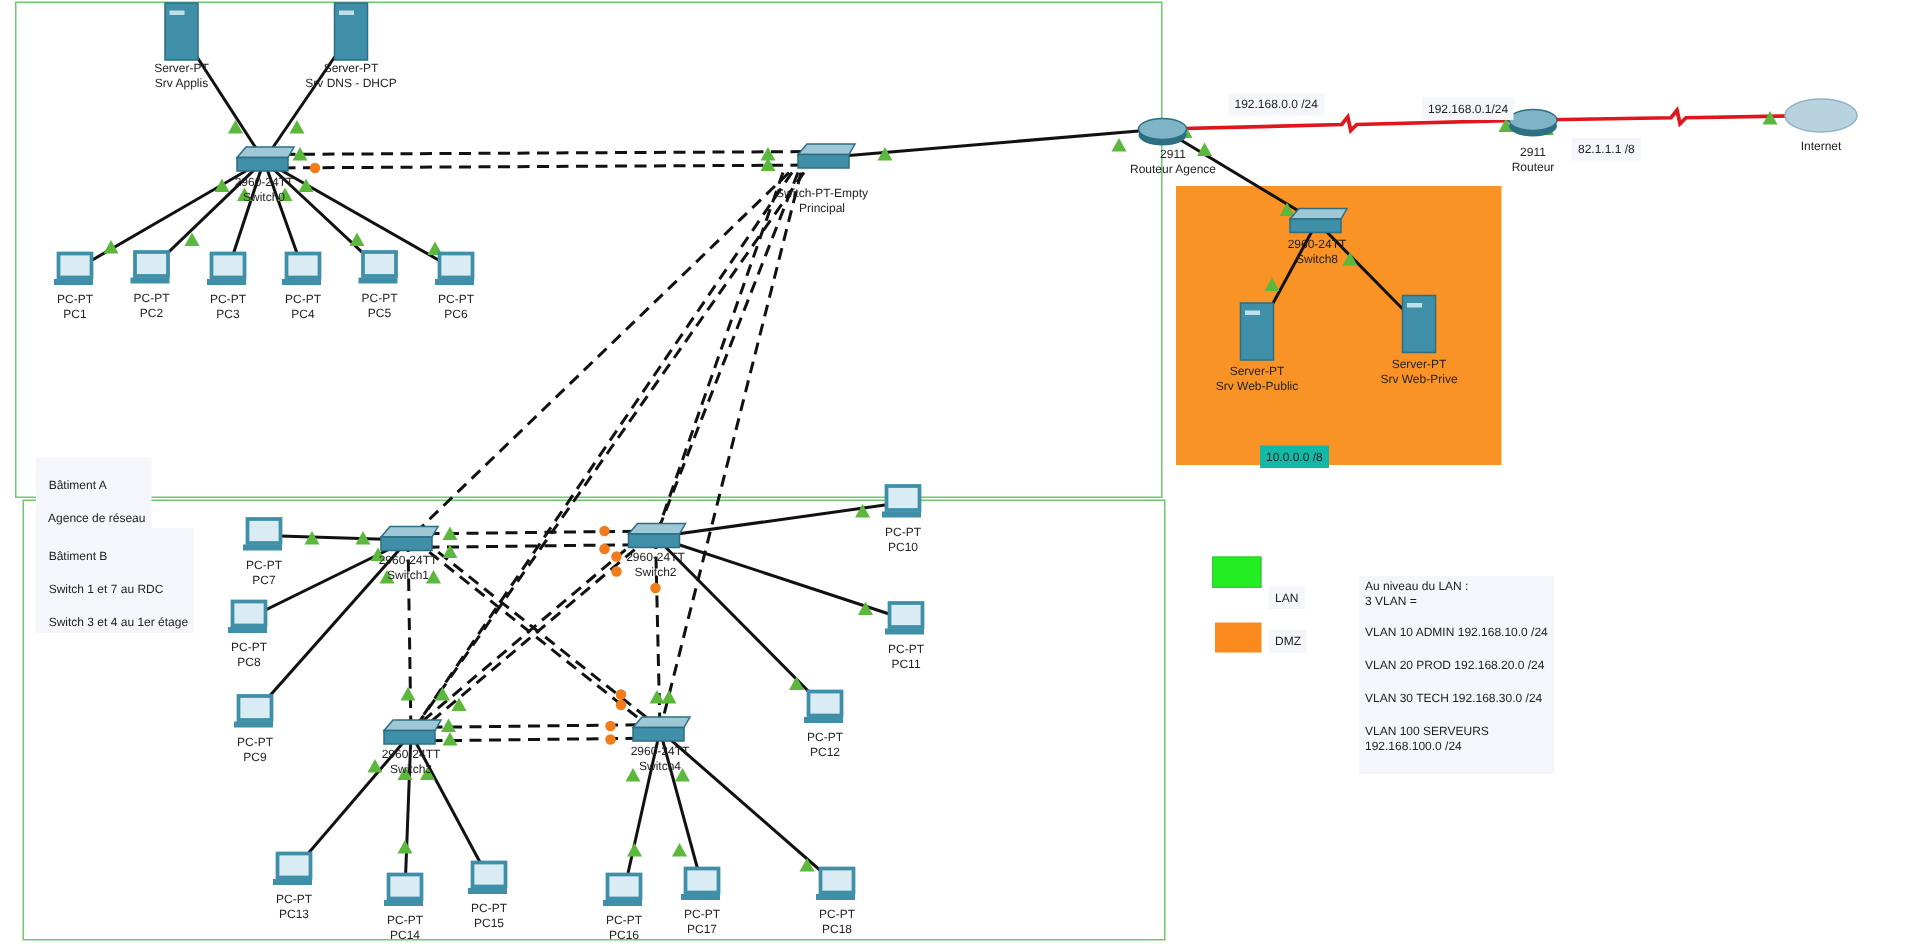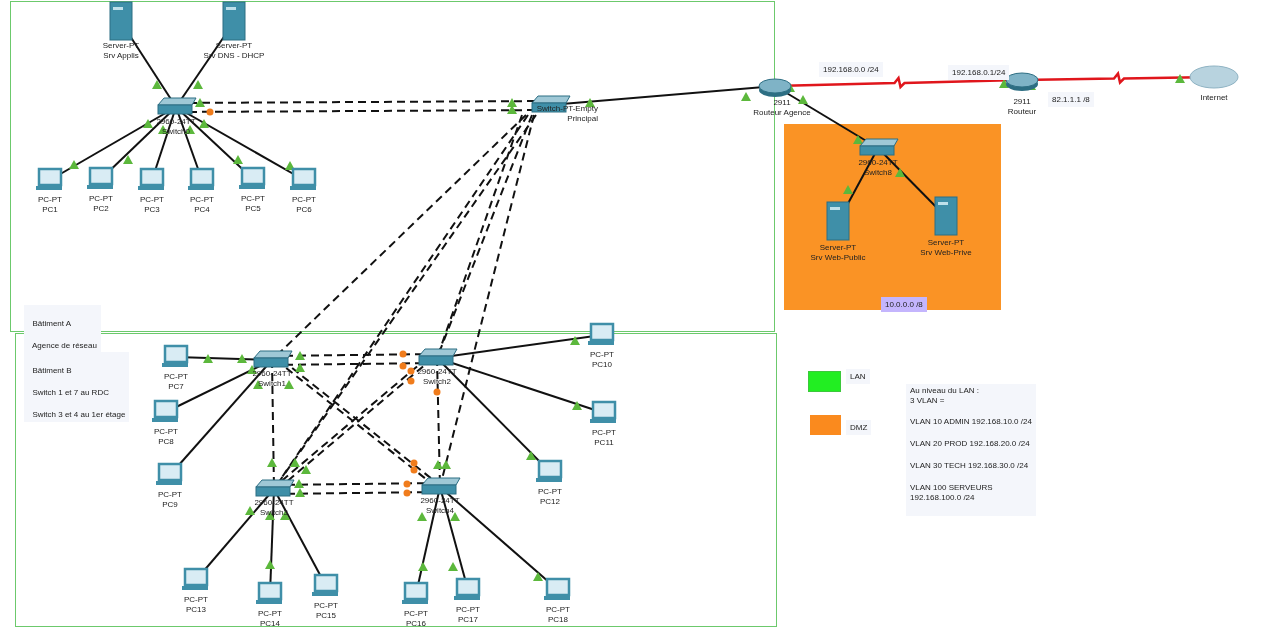--- a/index.html
+++ b/index.html
@@ -196,27 +196,27 @@
 
 <div class="note" style="left:24px;top:305px;">
   <span>Bâtiment A</span><br>
   <span>Agence de réseau</span>
 </div>
 <div class="note" style="left:24px;top:352px;">
   <span>Bâtiment B</span><br>
   <span>Switch 1 et 7 au RDC</span><br>
   <span>Switch 3 et 4 au 1er étage</span>
 </div>
-<div class="note" style="left:881px;top:297px;background:#c4b5fd;">10.0.0.0 /8</div>
+<div class="note" style="left:840px;top:297px;background:#14b8a6;">10.0.0.0 /8</div>
 <div class="note" style="left:819px;top:62px;">192.168.0.0 /24</div>
 <div class="note" style="left:948px;top:65px;">192.168.0.1/24</div>
 <div class="note" style="left:1048px;top:92px;">82.1.1.1 /8</div>
 
 <div class="zone" style="left:808px;top:371px;width:33px;height:21px;background:#22ee22;border:1px solid #3cc83c;"></div>
-<div class="note" style="left:846px;top:369px;">LAN</div>
+<div class="note" style="left:846px;top:391px;">LAN</div>
 <div class="zone" style="left:810px;top:415px;width:31px;height:20px;background:#fa8a1e;"></div>
 <div class="note" style="left:846px;top:420px;">DMZ</div>
 
 <div class="note" style="left:906px;top:384px;width:122px;height:128px;white-space:normal;line-height:10px;">
   <div>Au niveau du LAN :</div>
   <div>3 VLAN =</div>
   <div style="height:11px"></div>
   <div>VLAN 10 ADMIN 192.168.10.0 /24</div>
   <div style="height:12px"></div>
   <div>VLAN 20 PROD 192.168.20.0 /24</div>
@@ -233,21 +233,21 @@
       <div>Srv Applis</div>
     </div>
     <div class="lbl" style="left: 184px; top: 41px; width: 100px;">
       <div>Server-PT</div>
       <div>Srv DNS - DHCP</div>
     </div>
     <div class="lbl" style="left: 126px; top: 117px; width: 100px;">
       <div>2960-24TT</div>
       <div>Switch0</div>
     </div>
-    <div class="lbl" style="left: 498px; top: 104px; width: 100px; text-align: right;">
+    <div class="lbl" style="left: 498px; top: 124px; width: 100px;">
       <div>Switch-PT-Empty</div>
       <div>Principal</div>
     </div>
     <div class="lbl" style="left: 732px; top: 98px; width: 100px;">
       <div>2911</div>
       <div>Routeur Agence</div>
     </div>
     <div class="lbl" style="left: 972px; top: 97px; width: 100px;">
       <div>2911</div>
       <div>Routeur</div>

